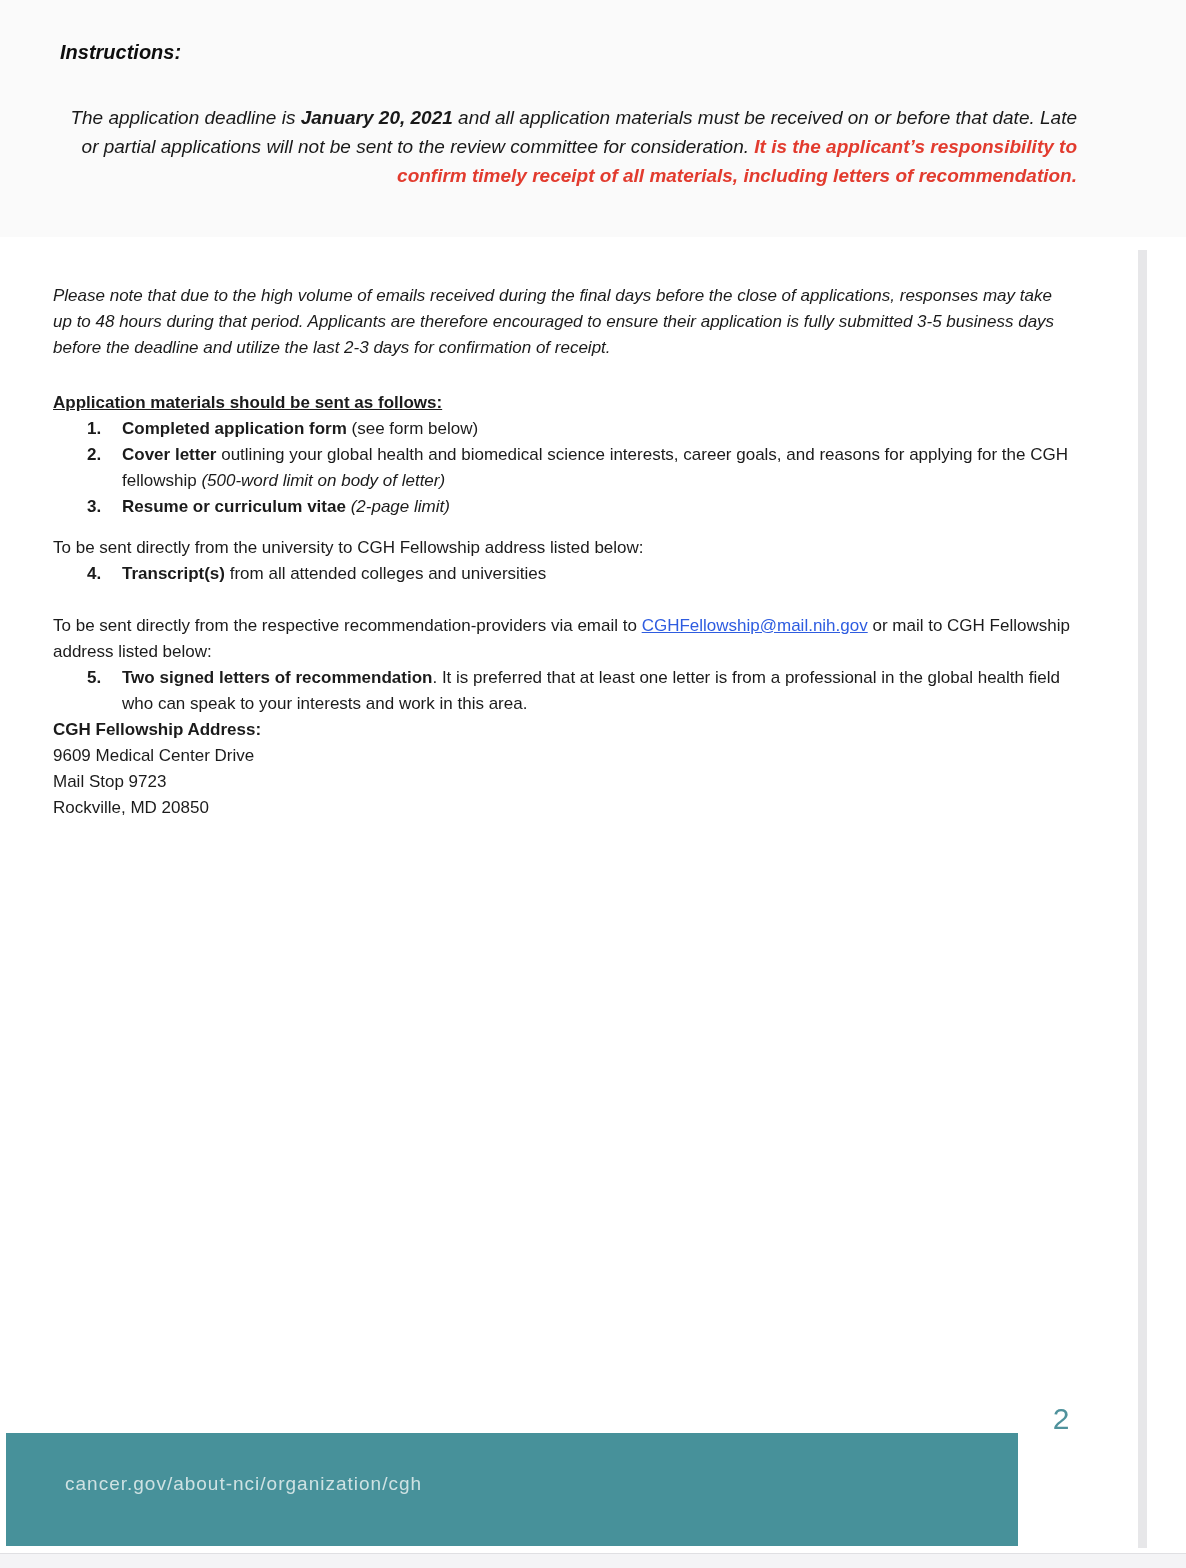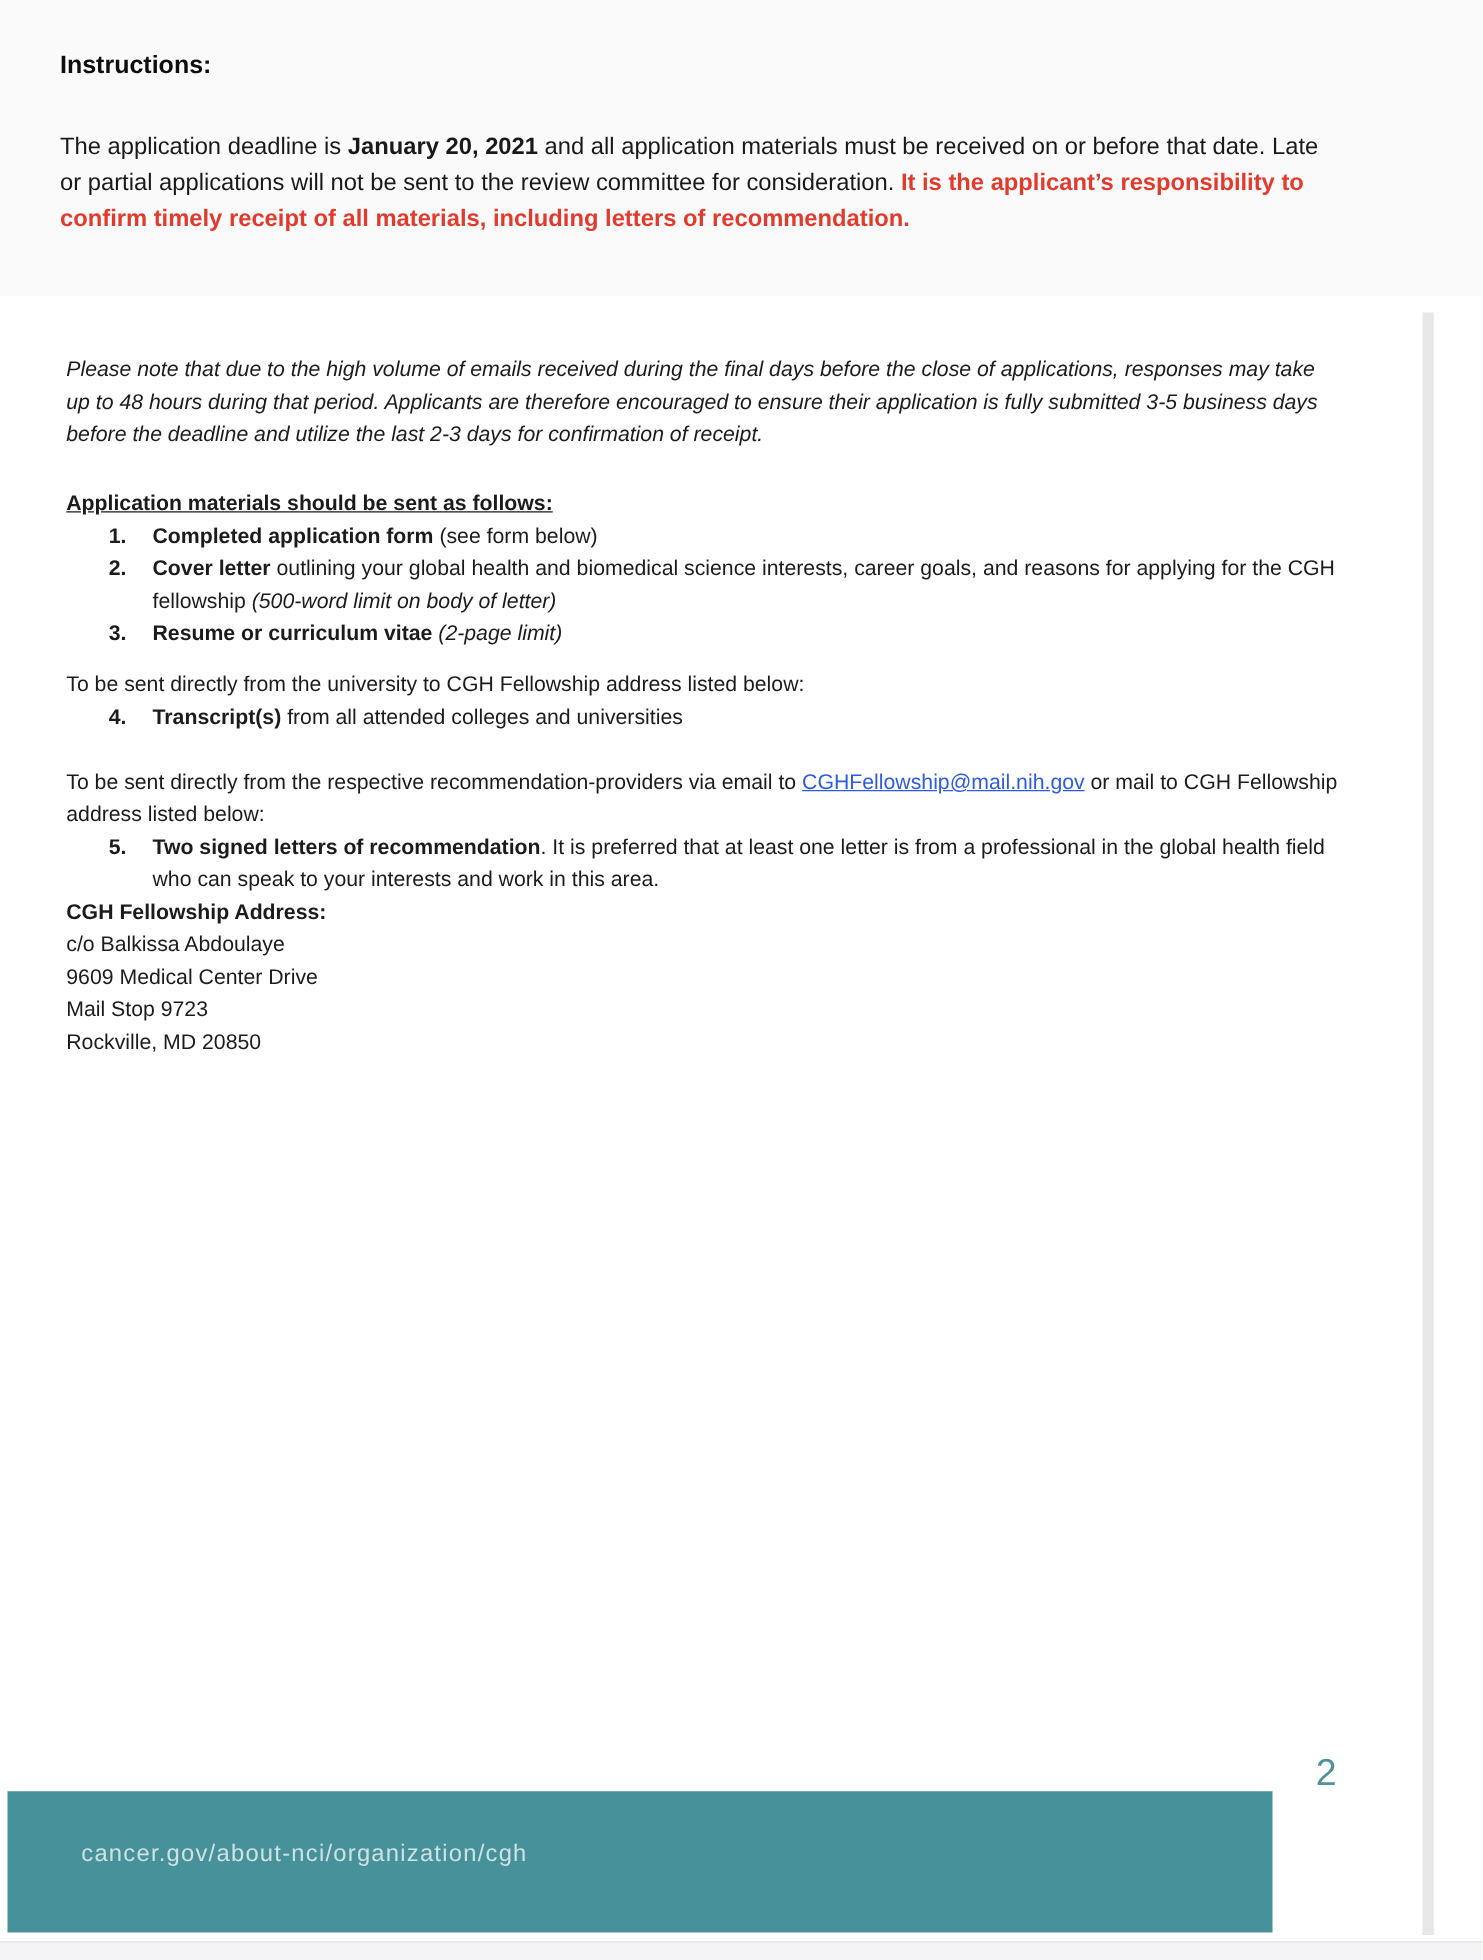--- a/index.html
+++ b/index.html
@@ -13,27 +13,28 @@
   }
   .b  { font-weight:700; }
   .it { font-style:italic; }
   .red { color:#e23b2e; font-weight:700; }
 
   
   .top-section {
     position:absolute; left:0; top:0;
     width:1186px; height:237px;
     background:#fafafa;
-    padding:41px 0 0 48px;
+    padding:41px 0 0 60px;
     box-sizing:border-box;
+    font-style:italic;
   }
   .instr-heading { font-size:20px; line-height:22px; font-weight:700; color:#0e0e0e; }
   .deadline {
     margin-top:40px; width:1017px;
-    font-size:19px; line-height:29px; color:#191919;
+    font-size:19px; line-height:29px; color:#191919;text-align:right;
   }
 
   
   .page {
     position:absolute; left:6px; top:250px;
     width:1132px; height:1298px;
     background:#ffffff;
     border-right:9px solid #e7e7e9;
   }
   .content {
@@ -122,21 +123,20 @@
 
     <p class="send rec"><span>To be sent directly from the respective recommendation-providers via email to </span><a class="link">CGHFellowship@mail.nih.gov</a><span> or mail to CGH Fellowship address listed below:</span></p>
 
     <div class="li">
       <span class="num">5.</span>
       <span class="li-body"><span class="b">Two signed letters of recommendation</span><span>. It is preferred that at least one letter is from a professional in the global health field who can speak to your interests and work in this area.</span></span>
     </div>
 
     <div class="address">
       <div class="b">CGH Fellowship Address:</div>
-      <div>c/o Balkissa Abdoulaye</div>
       <div>9609 Medical Center Drive</div>
       <div>Mail Stop 9723</div>
       <div>Rockville, MD 20850</div>
     </div>
 
   </div>
 
   <div class="footer-bar">
     <div class="notch"></div>
     <div class="footer-url">cancer.gov/about-nci/organization/cgh</div>

